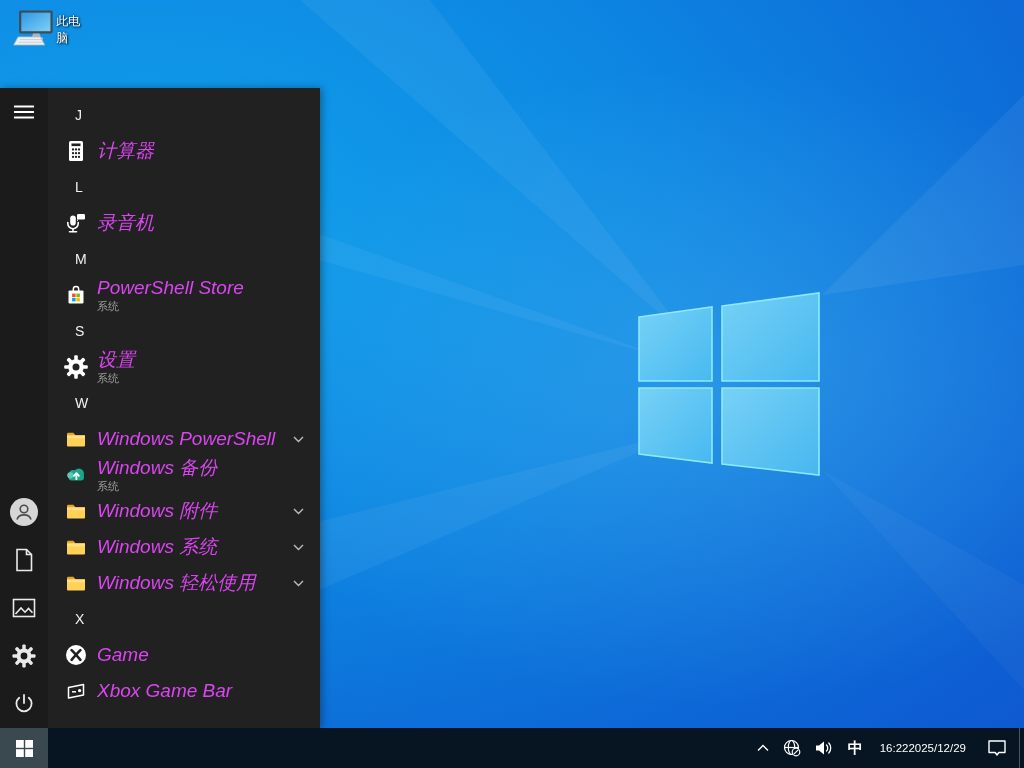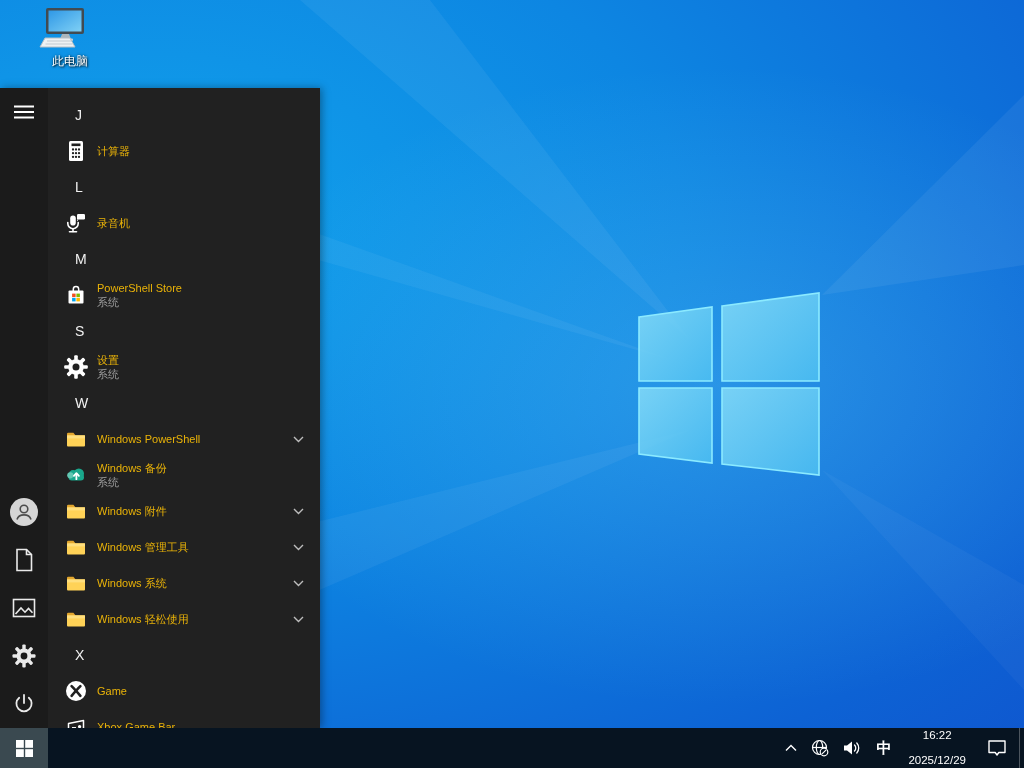--- a/index.html
+++ b/index.html
@@ -11,52 +11,52 @@
   .wallpaper { position:absolute; left:0; top:0; width:1024px; height:728px;
     background:
       radial-gradient(90% 80% at 70% 53%, rgba(140,225,255,0.22) 0%, rgba(140,225,255,0.0) 55%),
       radial-gradient(150% 130% at 14% 30%, #11a2ec 0%, #0d86e2 35%, #0d62d4 68%, #1246c8 100%);
   }
   .rays, .win-logo { position:absolute; pointer-events:none; }
   .rays { left:0; top:0; }
 
   
   .desktop-icon { position:absolute; left:12px; top:6px; width:76px;
-    display:flex; flex-direction:column; align-items:flex-end; cursor:default; }
+    display:flex; flex-direction:row; align-items:center; cursor:default; }
   .desktop-icon .label { margin-top:1px; font-size:12px; color:#fff;
     text-shadow:1px 1px 2px rgba(0,0,0,0.85), 0 0 3px rgba(0,0,0,0.6); }
 
   
   .start-menu { position:absolute; left:0; top:88px; width:320px; height:640px;
     background:#212121; display:flex; color:#fff; box-shadow:2px 0 8px rgba(0,0,0,0.35); }
   .rail { width:48px; flex:none; background:#1b1b1b; display:flex; flex-direction:column; }
   .rail-spacer { flex:1; }
   .rail-btn { width:48px; height:48px; display:flex; align-items:center; justify-content:center; cursor:pointer; }
 
   .app-list { flex:1; padding-top:9px; overflow:hidden; }
   .hdr { height:36px; display:flex; align-items:center; padding-left:27px;
     font-size:14px; color:#f2f2f2; cursor:pointer; }
   .row { height:36px; display:flex; align-items:center; padding:0 16px; cursor:pointer; }
   .app-icon { width:24px; height:24px; flex:none; margin-right:9px;
     display:flex; align-items:center; justify-content:center; }
   .labels { flex:1; min-width:0; line-height:1.15; }
-  .title { font-size:11px; color:#eab308; white-space:nowrap; }
+  .title { font-size:19px; color:#d946ef; white-space:nowrap;font-style:italic; }
   .sub { font-size:11px; color:#9d9d9d; margin-top:1px; }
   .chev { flex:none; margin-left:8px; display:flex; align-items:center; }
 
   
   .taskbar { position:absolute; left:0; bottom:0; width:1024px; height:40px;
     background:#071421; display:flex; align-items:stretch; color:#fff; z-index:5; }
   .start-btn { width:48px; flex:none; background:#3a4950;
     display:flex; align-items:center; justify-content:center; cursor:pointer; }
   .tb-spacer { flex:1; }
   .tray { display:flex; align-items:stretch; }
   .tray-btn { display:flex; align-items:center; justify-content:center; padding:0 7px; cursor:pointer; }
   .ime { font-size:15px; font-weight:bold; padding:0 8px; display:flex; align-items:center; }
-  .clock { display:flex; flex-direction:column; align-items:center; justify-content:space-between;
+  .clock { display:flex; flex-direction:row; align-items:center; justify-content:center;
     padding:0 9px; font-size:11.5px; line-height:1.3; cursor:default; }
   .show-desktop { width:5px; border-left:1px solid rgba(255,255,255,0.28); cursor:pointer; }
 </style>
 </head>
 <body>
 
 <div class="desktop">
 
   <div class="wallpaper">
     <svg class="rays" width="1024" height="728" viewBox="0 0 1024 728">
@@ -314,37 +314,20 @@
         <div class="labels">
             <div class="title">Windows 附件</div>
           </div>
         <span class="chev">
           <svg width="11" height="7" viewBox="0 0 11 7">
               <polyline points="1,1 5.5,5.5 10,1" stroke="#bdbdbd" stroke-width="1.4" fill="none"></polyline>
             </svg>
         </span>
       </div>
 
-      <div class="row">
-        <span class="app-icon">
-          <svg width="24" height="24" viewBox="0 0 24 24">
-            <path d="M3,7 a1.2,1.2 0 0 1 1.2,-1.2 h5.2 l2.2,2.6 H21 V10 H3 Z" fill="#e2a62e"></path>
-            <rect x="3" y="8.4" width="18" height="11" rx="1" fill="#ffd257"></rect>
-            <rect x="3" y="8.4" width="18" height="3" fill="#ffdf7e"></rect>
-          </svg>
-        </span>
-        <div class="labels">
-            <div class="title">Windows 管理工具</div>
-          </div>
-        <span class="chev">
-          <svg width="11" height="7" viewBox="0 0 11 7">
-              <polyline points="1,1 5.5,5.5 10,1" stroke="#bdbdbd" stroke-width="1.4" fill="none"></polyline>
-            </svg>
-        </span>
-      </div>
 
       <div class="row">
         <span class="app-icon">
           <svg width="24" height="24" viewBox="0 0 24 24">
             <path d="M3,7 a1.2,1.2 0 0 1 1.2,-1.2 h5.2 l2.2,2.6 H21 V10 H3 Z" fill="#e2a62e"></path>
             <rect x="3" y="8.4" width="18" height="11" rx="1" fill="#ffd257"></rect>
             <rect x="3" y="8.4" width="18" height="3" fill="#ffdf7e"></rect>
           </svg>
         </span>
         <div class="labels">

